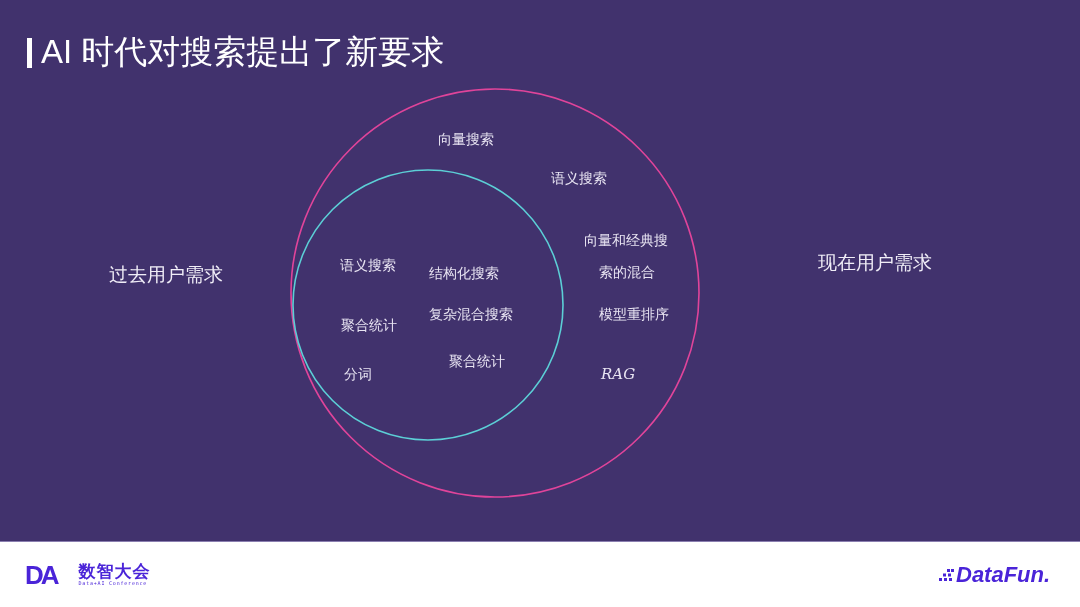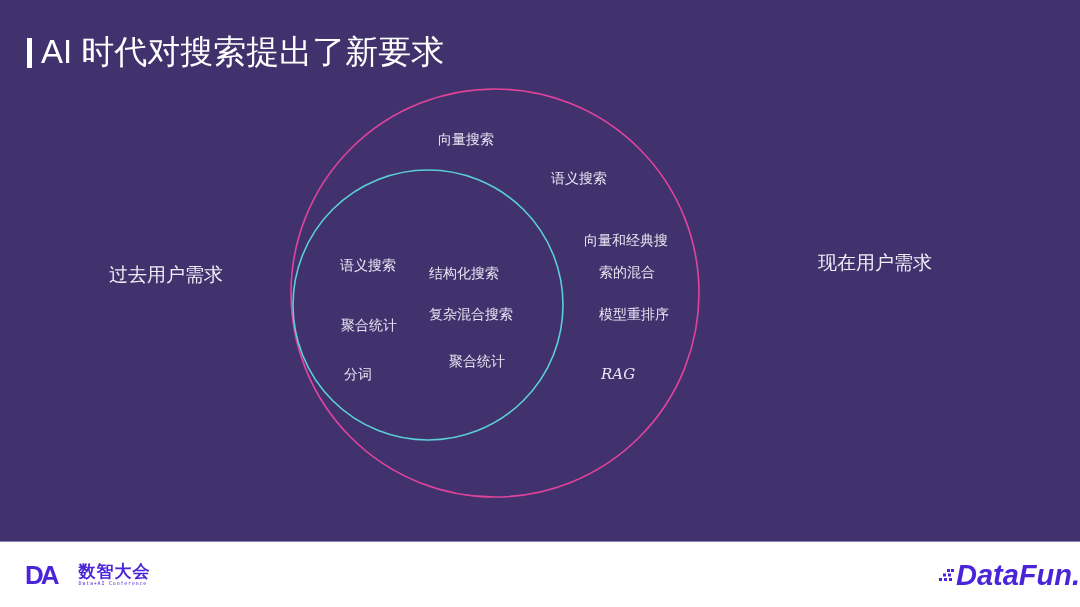--- a/index.html
+++ b/index.html
@@ -51,21 +51,21 @@
     }
     .da-en {
       color: #4a24d8; font-size: 5px; line-height: 6px; letter-spacing: 0.8px;
       font-family: "DejaVu Sans Mono", monospace;
     }
     .df-logo {
       position: absolute; left: 938px; top: 563px; height: 24px; display: flex; align-items: center;
     }
     .df-dots { width: 16px; height: 14px; margin-right: 2px; }
     .df-text {
-      color: #4a24d8; font-weight: bold; font-style: italic; font-size: 29px; line-height: 24px;
+      color: #4a24d8; font-weight: bold; font-style: italic; font-size: 22px; line-height: 24px;
       font-family: "Liberation Sans", "DejaVu Sans", sans-serif; letter-spacing: 0px;
     }
   </style>
 </head>
 <body>
 
 <div class="slide">
   <div class="title-bar"></div>
   <div class="title">AI 时代对搜索提出了新要求</div>
 

